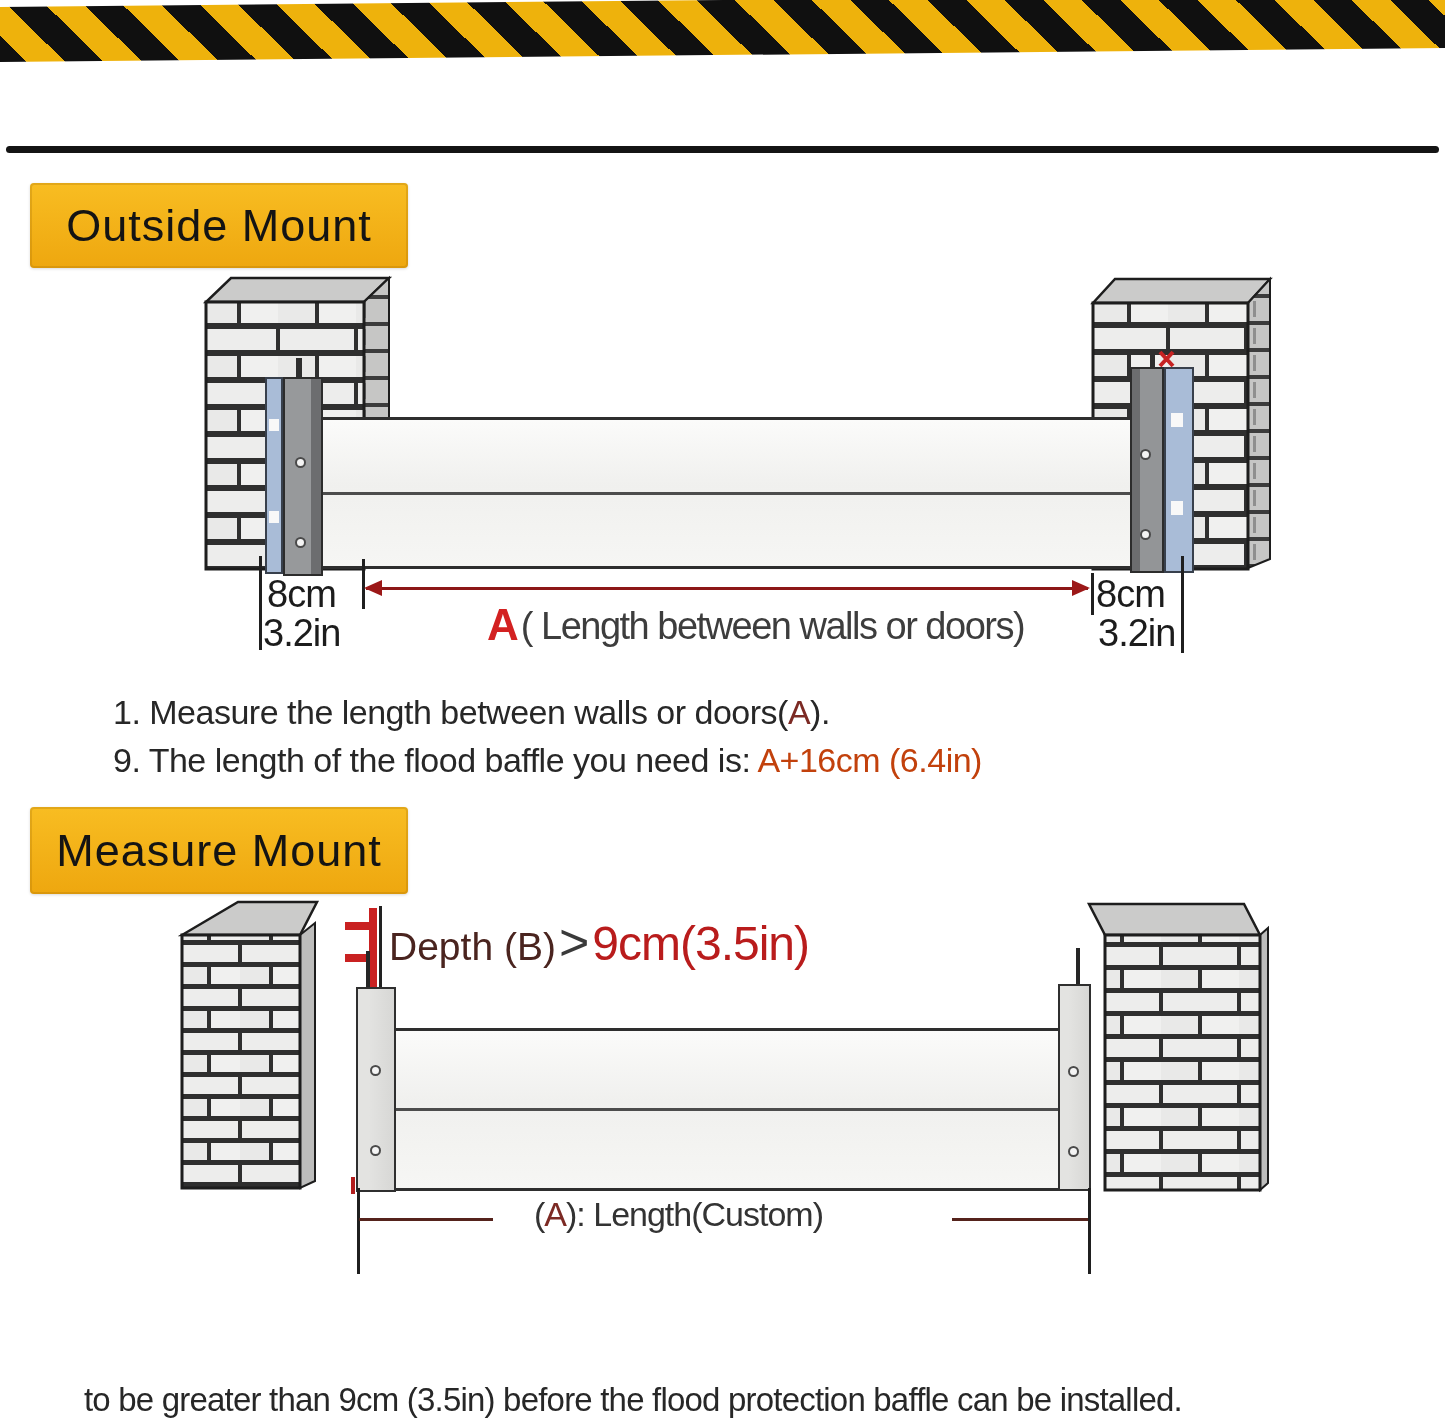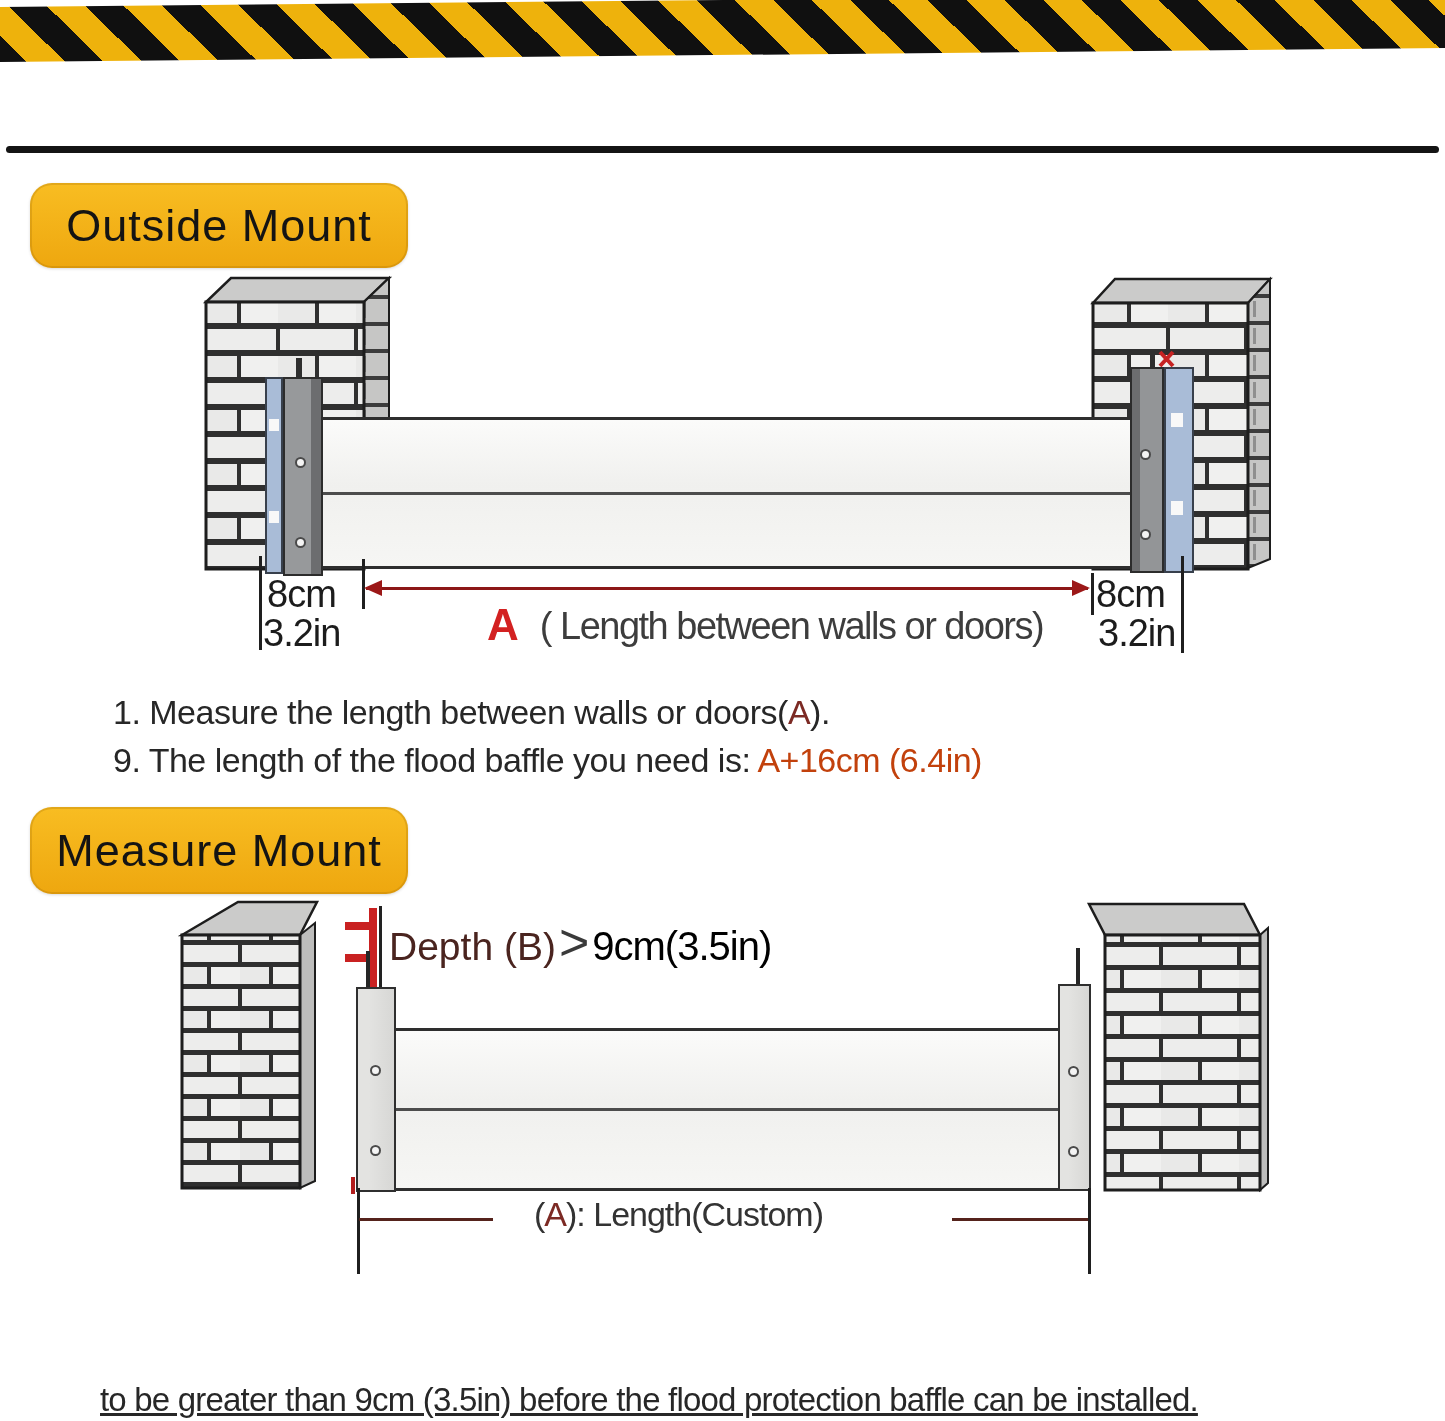--- a/index.html
+++ b/index.html
@@ -22,21 +22,21 @@
     display:flex; align-items:center; justify-content:center;
   }
   .title {
     font-size:62px; font-weight:700; color:#131313; letter-spacing:0px;
     text-shadow:1px 1px 0 #ffffff, 3px 3px 2px rgba(0,0,0,0.30);
   }
   .underline { left:6px; top:146px; width:1433px; height:7px; background:#141414; border-radius:4px; }
 
   
   .ylabel {
-    width:378px; height:85px; border-radius:22px;
+    width:378px; height:85px; border-radius:4px;
     background:linear-gradient(180deg,#f8bd22 0%,#eea70f 100%);
     box-shadow:inset 0 0 0 2px rgba(160,105,0,0.25), 0 1px 3px rgba(0,0,0,0.15);
     display:flex; align-items:center; justify-content:center;
     font-size:45px; color:#141414; letter-spacing:1px;
   }
   #outside-label { left:30px; top:183px; }
   #inside-label  { left:30px; top:807px; height:87px; }
 
   
   .barrier {
@@ -60,27 +60,27 @@
   .dimline { height:2.5px; background:#8c1717; }
   .dimline2 { height:3px; background:#55231c; }
   .ah { width:0; height:0; border-top:8px solid transparent; border-bottom:8px solid transparent; }
   .ah.left  { border-right:18px solid #9c1818; }
   .ah.right { border-left:18px solid #9c1818; }
 
   .dimtext { font-size:38px; color:#1c1c1c; letter-spacing:-1px; line-height:1.0; }
 
   .arrow-label { display:flex; align-items:flex-end; }
   .arrow-label .bigA { font-size:44px; font-weight:700; color:#d32121; line-height:0.9; }
-  .arrow-label .rest { font-size:38px; color:#3d3d3d; letter-spacing:-1.5px; margin-left:21px; line-height:1.0; }
+  .arrow-label .rest { font-size:38px; color:#3d3d3d; letter-spacing:-1.5px; margin-left:2px; line-height:1.0; }
 
   .len-label { font-size:34px; color:#333333; letter-spacing:-1px; }
   .depth-label { display:flex; align-items:baseline; }
   .depth-label .d1 { font-size:39px; color:#4a241f; letter-spacing:0px; }
   .depth-label .gt { font-size:52px; color:#3a3a3a; margin:0 3px; }
-  .depth-label .d2 { font-size:40px; color:#000000; letter-spacing:-1px; }
+  .depth-label .d2 { font-size:48px; color:#b91c1c; letter-spacing:-1px; }
 
   
   .step { font-size:34px; color:#272727; letter-spacing:-0.5px; white-space:nowrap; }
   .step .maroon { color:#7c2a24; }
   .step .redhl  { color:#c2410c; }
   .step.small { font-size:33px; letter-spacing:-0.8px; }
 
   svg { position:absolute; display:block; }
 </style>
 </head>
@@ -248,17 +248,17 @@
   </svg>
 
   <div class="abs vline" style="left:357px; top:1188px; height:86px;"></div>
   <div class="abs dimline2" style="left:359px; top:1218px; width:134px;"></div>
   <div class="abs len-label" style="left:534px; top:1195px;">
     <span>(</span><span class="maroon" style="color:#7c2a24;">A</span><span>): Length(Custom)</span>
   </div>
   <div class="abs dimline2" style="left:952px; top:1218px; width:137px;"></div>
   <div class="abs vline" style="left:1088px; top:1188px; height:86px;"></div>
 
-  <div class="abs step small" style="left:100px; top:1381px;text-decoration:underline;">
+  <div class="abs step small" style="left:84px; top:1381px;">
     <span>to be greater than 9cm (3.5in) before the flood protection baffle can be installed.</span>
   </div>
 
 </div>
 
 </body></html>

